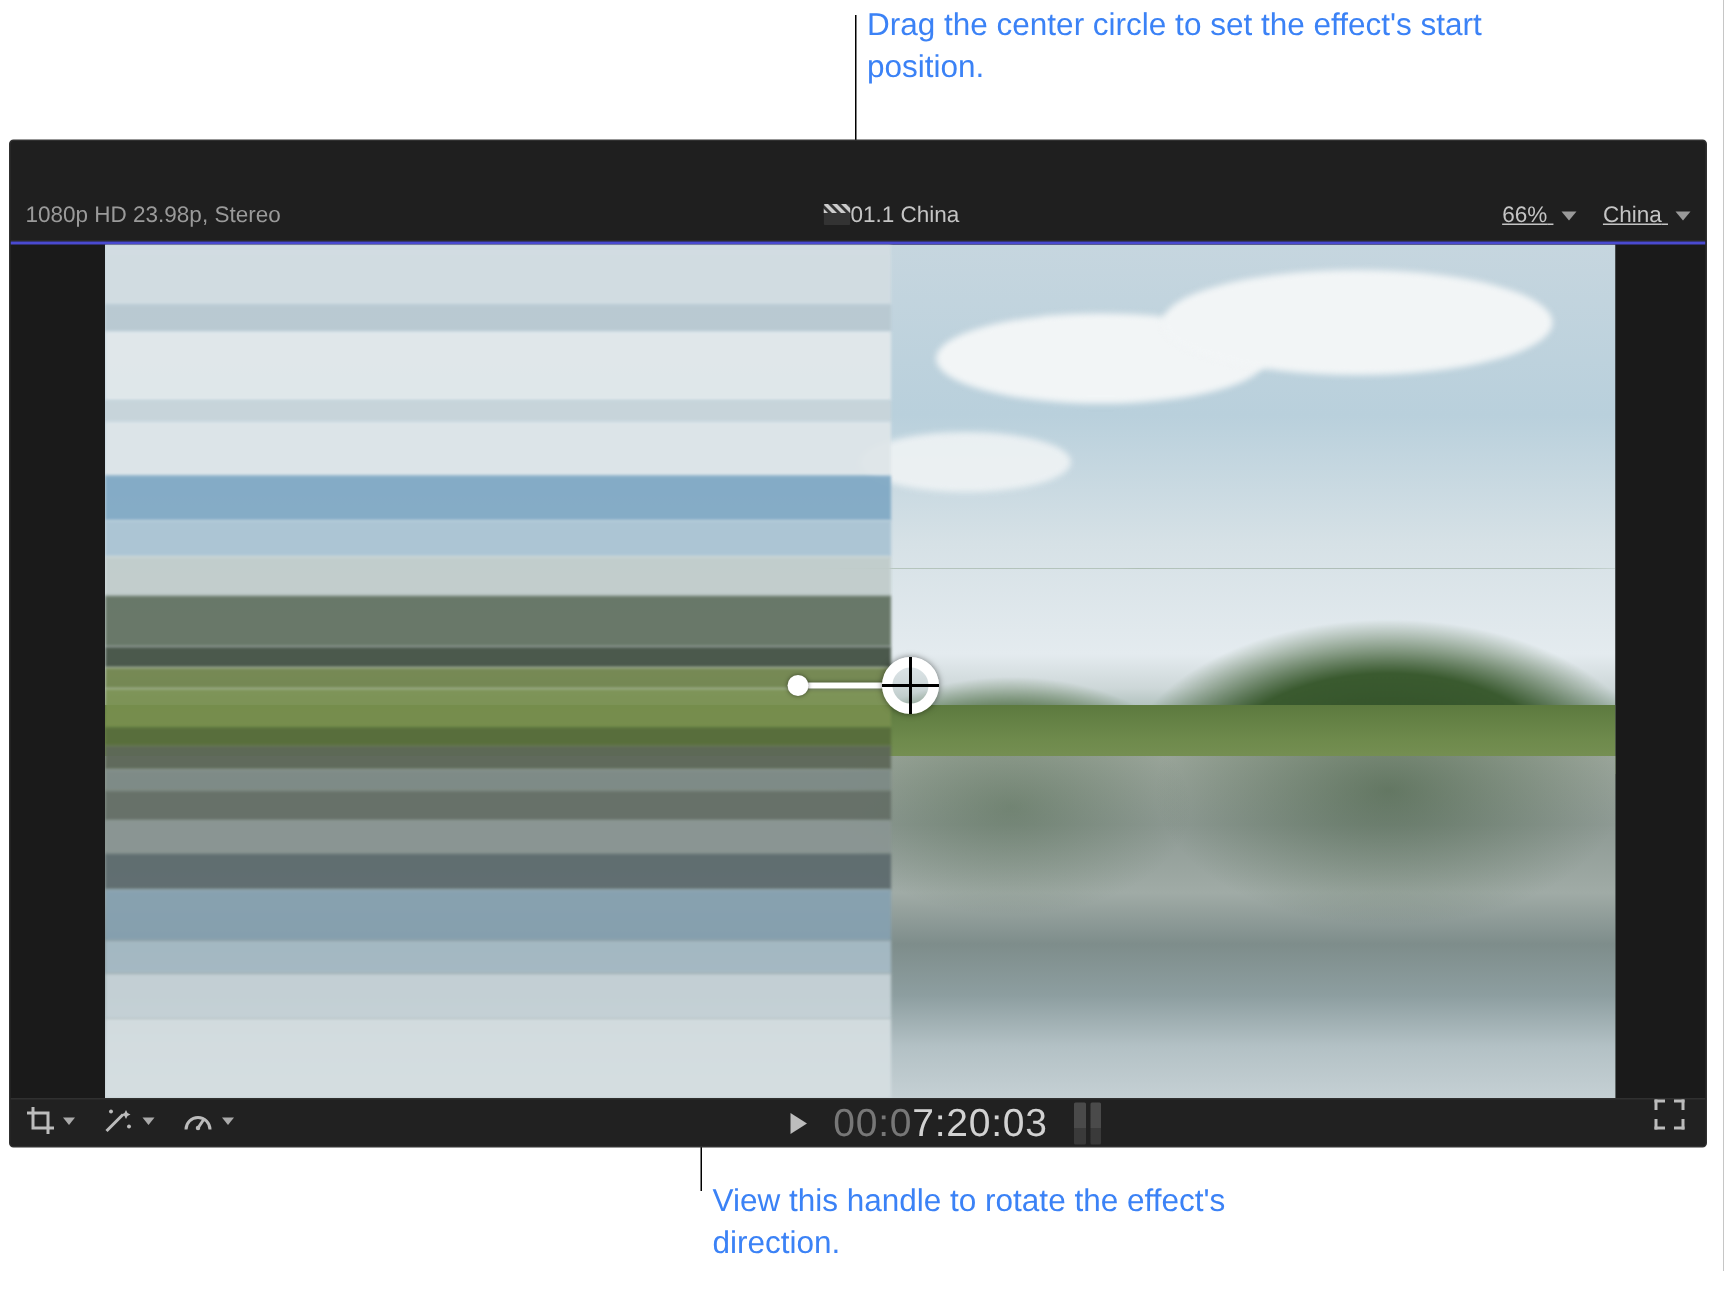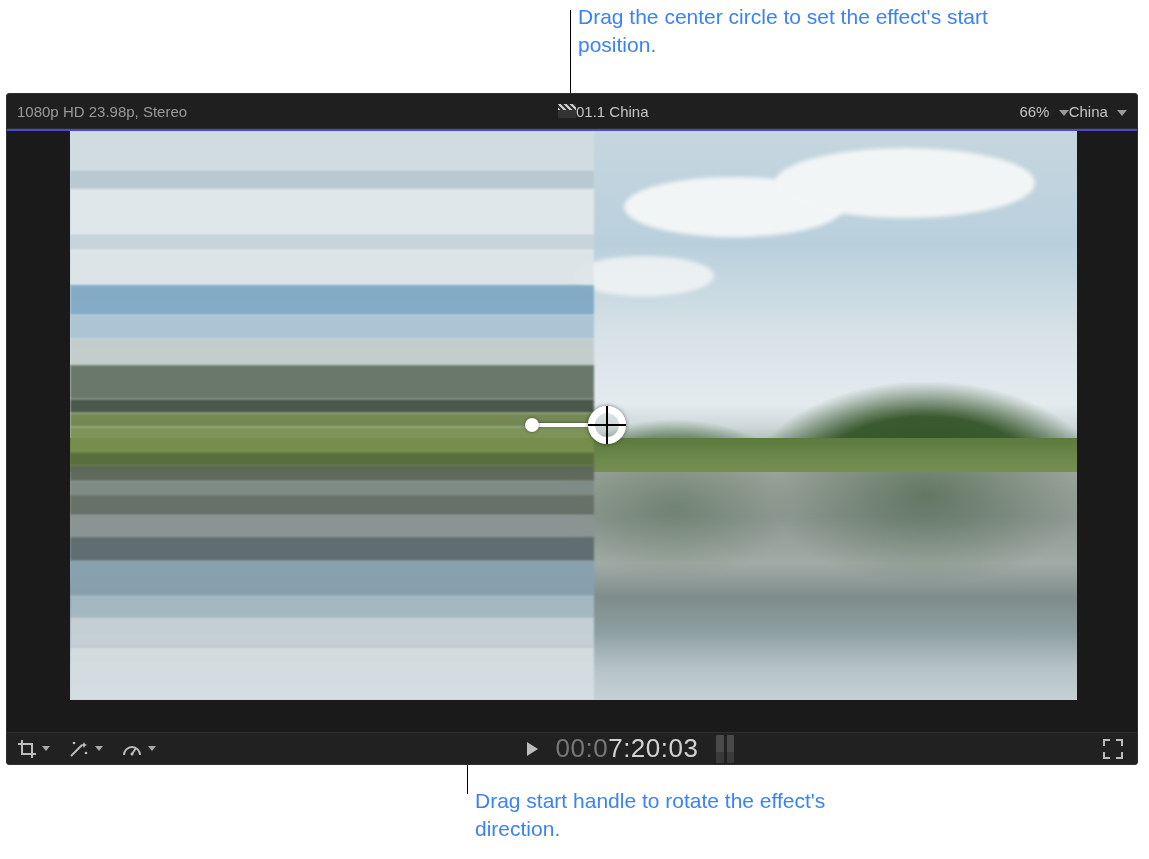--- a/index.html
+++ b/index.html
@@ -45,24 +45,25 @@
   .titlebar {
     height: 35px;
     background: #1f1f1f;
     display: flex;
     align-items: center;
     padding: 0 10px;
     font-size: 15px;
     color: #9a9a9a;
     border-bottom: 1px solid #2b2b2b;
     gap: 6px;
+    margin-top: 32px;
   }
   .tb-left { flex: 0 0 auto; }
   .tb-center { flex: 1 1 auto; display: flex; justify-content: center; align-items: center; color: #c4c4c4; }
-  .tb-right { flex: 0 0 auto; display: flex; align-items: center; color: #c4c4c4; }
+  .tb-right { flex: 0 0 auto; display: flex; align-items: center; gap: 18px; color: #c4c4c4; text-decoration: underline; }
 
   .dropdown-caret {
     width: 0; height: 0;
     border-left: 5px solid transparent;
     border-right: 5px solid transparent;
     border-top: 6px solid #9a9a9a;
     display: inline-block;
     margin-left: 5px;
     vertical-align: middle;
   }
@@ -160,21 +161,21 @@
   .control-dot {
     position:absolute; width:14px;height:14px;border-radius:50%;background:#fff;
     box-shadow: 0 0 3px rgba(0,0,0,.5);
   }
 
   .bottombar {
     height: 32px;
     background: #212121;
     border-top: 1px solid #303030;
     display: flex;
-    align-items: center;
+    align-items: flex-start;
     padding: 0 8px;
     color: #9a9a9a;
     font-size: 15px;
     gap: 4px;
   }
   .bb-left { display:flex; align-items:center; gap: 14px; flex:0 0 auto; }
   .bb-center { flex:1 1 auto; display:flex; justify-content:center; align-items:center; gap:18px; }
   .bb-right { flex:0 0 auto; display:flex; align-items:center; gap:10px; padding-right:6px;}
 
   .tool-btn {
@@ -223,21 +224,21 @@
     width:0;height:0;border-left:4px solid transparent;border-right:4px solid transparent;border-top:5px solid #aaa;margin-left:2px;
   }
 </style>
 </head>
 <body>
 
 <div class="callout callout-top">Drag the center circle to set the effect's start position.</div>
 
 <div class="callout-line" style="left:570px; top:10px; width:1px; height:410px;"></div>
 
-<div class="callout callout-bottom">Drag start handle to rotate the effect's direction.</div>
+<div class="callout callout-bottom">View this handle to rotate the effect's direction.</div>
 
 <div class="callout-line" style="left:467px; top:528px; width:1px; height:266px;"></div>
 
 <div class="viewer">
 
   <div class="titlebar">
     <div class="tb-left">1080p HD 23.98p, Stereo</div>
     <div class="tb-center">
       <span class="clapper"></span>
       <span>01.1 China</span>

